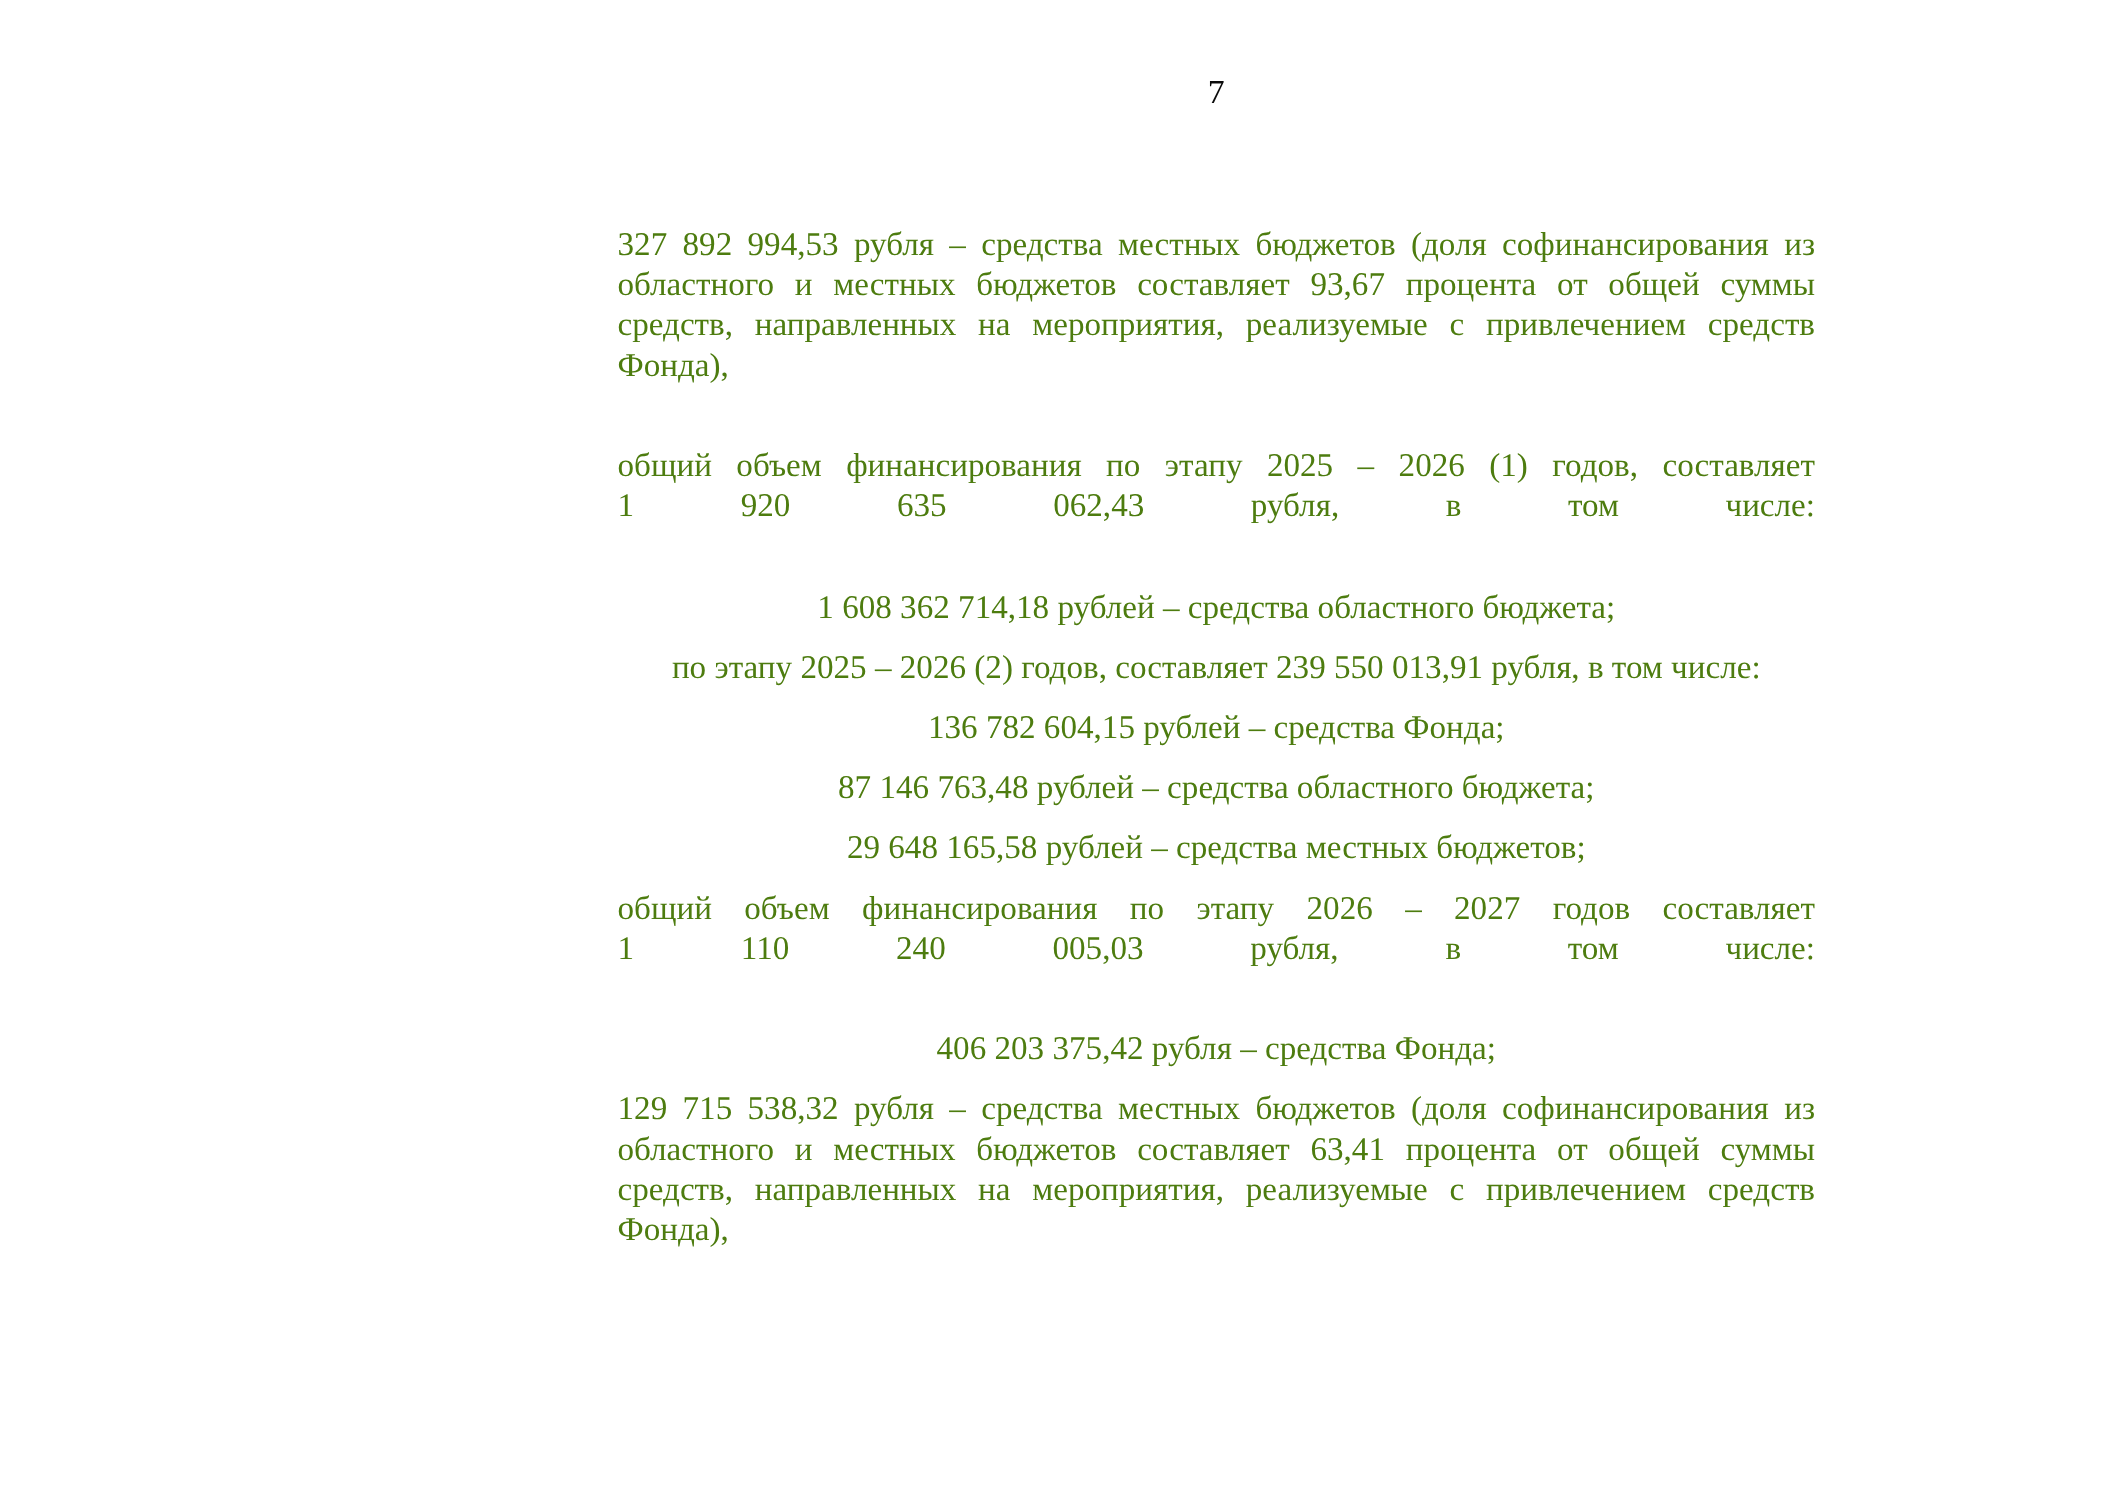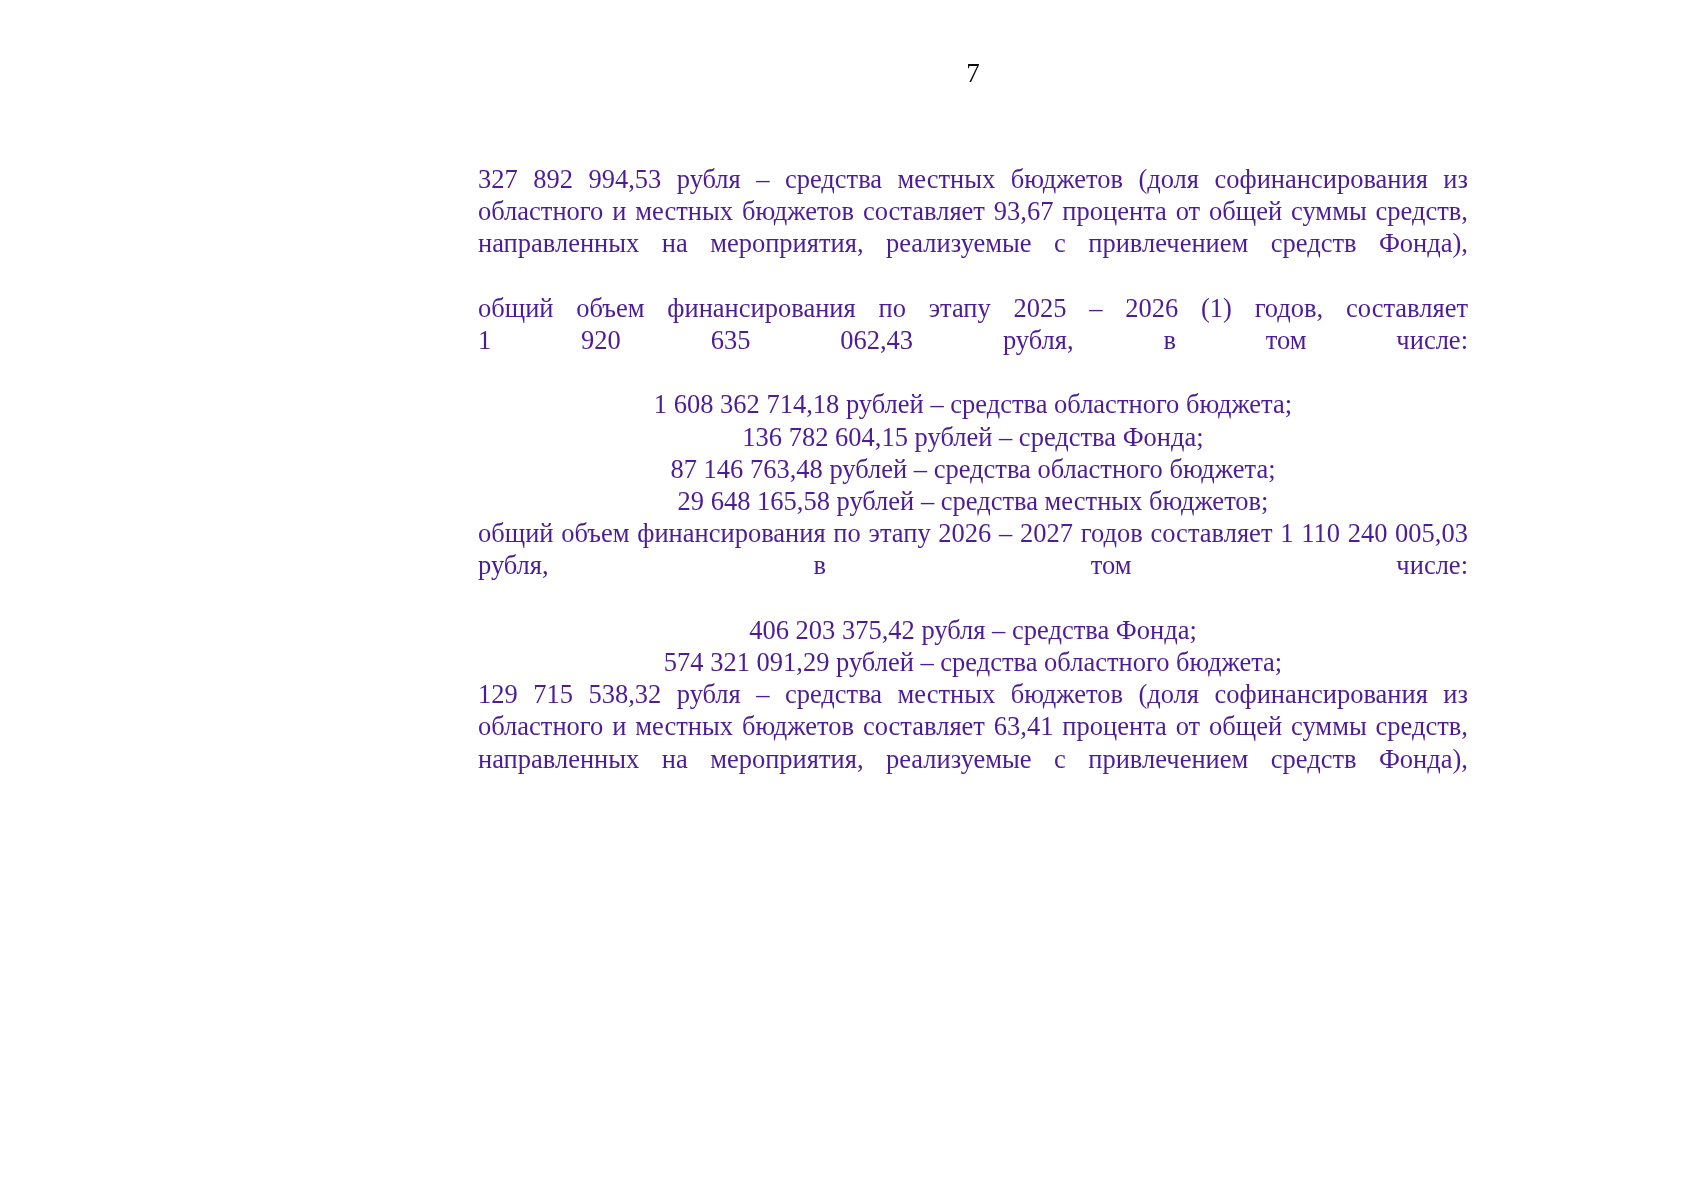--- a/index.html
+++ b/index.html
@@ -35,26 +35,26 @@
   
   .body-text {
     position: absolute;
     top: 163px;
     left: 478px;
     width: 990px;
   }
 
   
   .para {
-    margin: 0;
+    margin: 16px;
     text-align: justify;
     text-justify: inter-word;
     font-size: 26.5px;
     line-height: 32.2px;
-    color: #4c1d95;
+    color: #4d7c0f;
     text-indent: 0;
     hyphens: none;
     -webkit-hyphens: none;
   }
 
   
   .para::after {
     content: "";
     display: inline-block;
     width: 100%;
@@ -70,23 +70,23 @@
 <body>
 
 <div class="page">
 
   <div class="page-number">7</div>
 
   <div class="body-text">
     <p class="para">327&nbsp;892&nbsp;994,53 рубля – средства местных бюджетов (доля софинансирования из областного и местных бюджетов составляет 93,67 процента от общей суммы средств, направленных на мероприятия, реализуемые с привлечением средств Фонда),</p>
     <p class="para">общий объем финансирования по этапу 2025 – 2026 (1) годов, составляет 1&nbsp;920&nbsp;635&nbsp;062,43 рубля, в том числе:</p>
     <p class="para single">1&nbsp;608&nbsp;362&nbsp;714,18 рублей – средства областного бюджета;</p>
+    <p class="para single">по этапу 2025 – 2026 (2) годов, составляет 239&nbsp;550&nbsp;013,91 рубля, в том числе:</p>
     <p class="para single">136&nbsp;782&nbsp;604,15 рублей – средства Фонда;</p>
     <p class="para single">87&nbsp;146&nbsp;763,48 рублей – средства областного бюджета;</p>
     <p class="para single">29&nbsp;648&nbsp;165,58 рублей – средства местных бюджетов;</p>
     <p class="para">общий объем финансирования по этапу 2026 – 2027 годов составляет 1&nbsp;110&nbsp;240&nbsp;005,03 рубля, в том числе:</p>
     <p class="para single">406&nbsp;203&nbsp;375,42 рубля – средства Фонда;</p>
-    <p class="para single">574&nbsp;321&nbsp;091,29 рублей – средства областного бюджета;</p>
     <p class="para">129&nbsp;715&nbsp;538,32 рубля – средства местных бюджетов (доля софинансирования из областного и местных бюджетов составляет 63,41 процента от общей суммы средств, направленных на мероприятия, реализуемые с привлечением средств Фонда),</p>
 
   </div>
 
 </div>
 
 </body></html>

